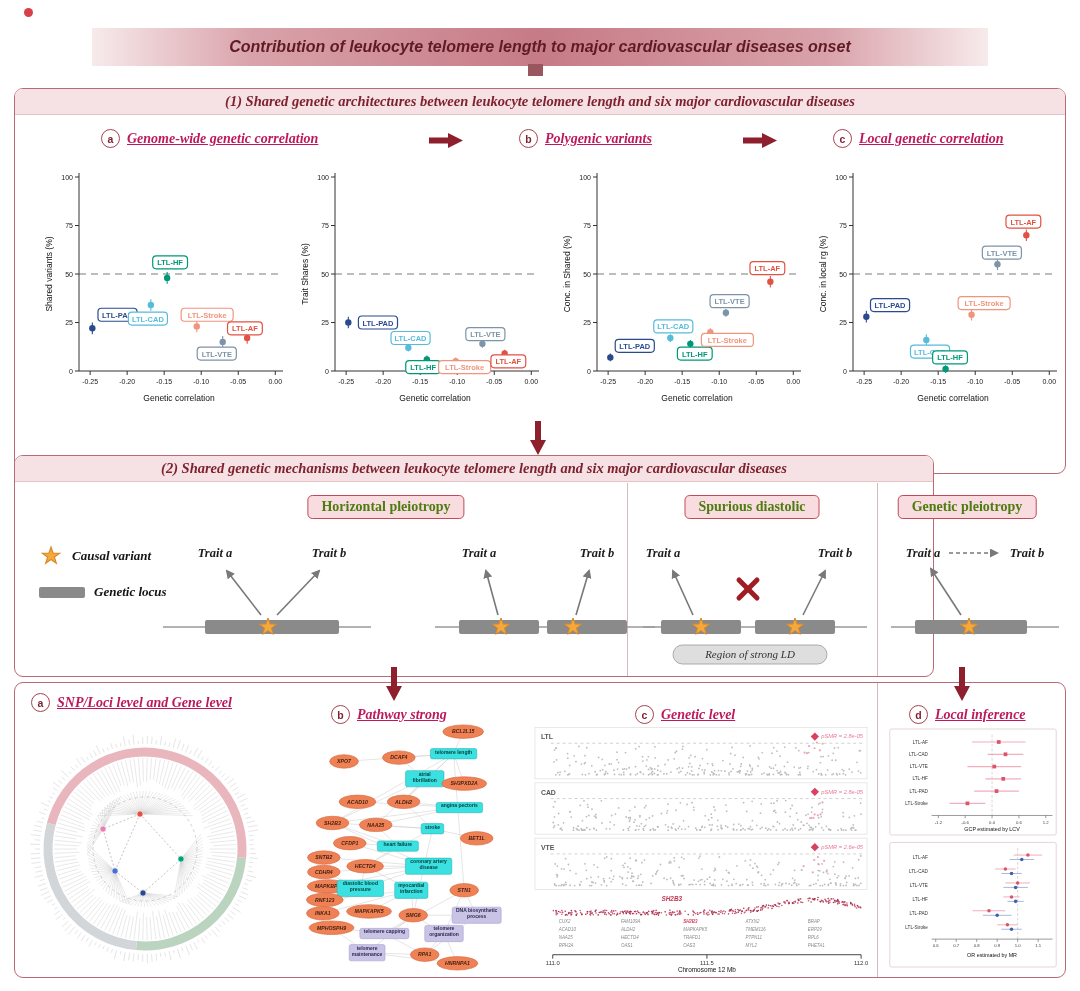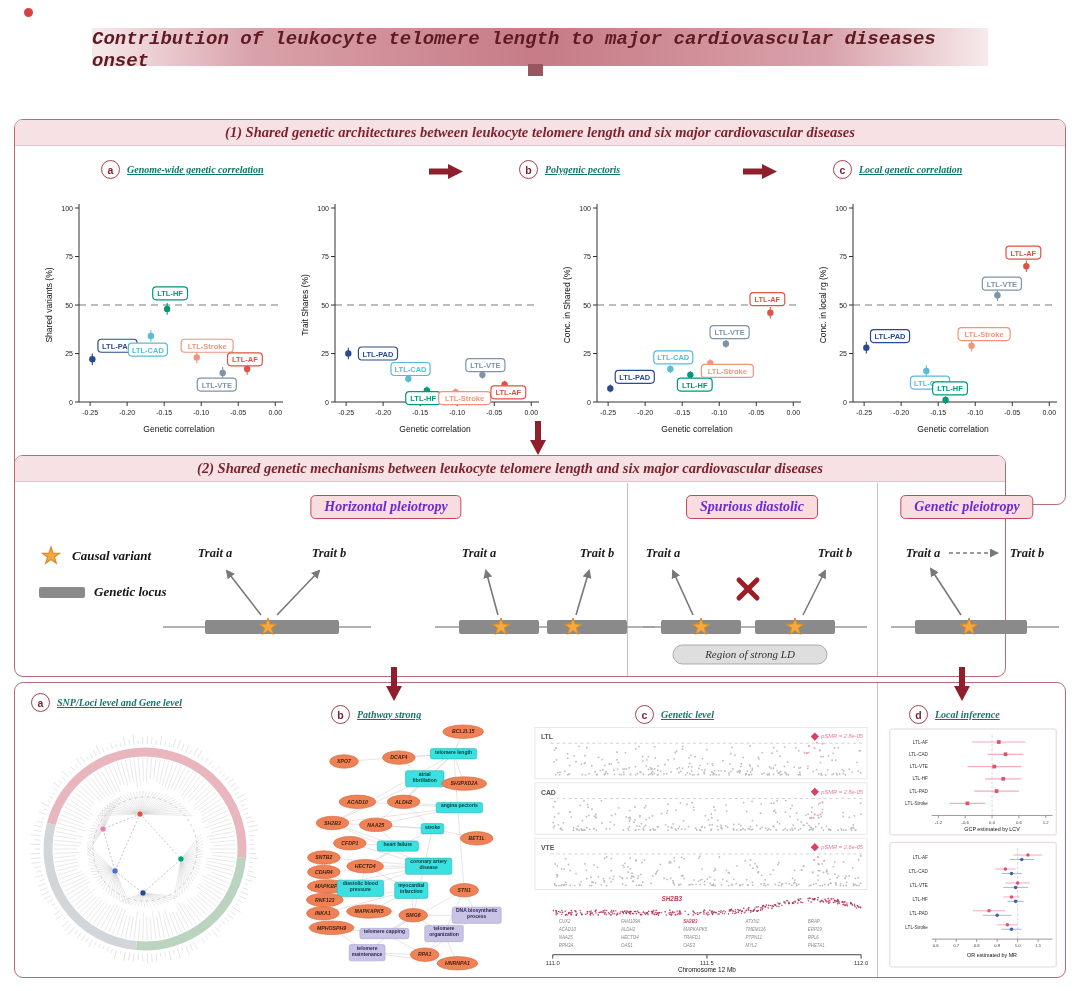--- a/index.html
+++ b/index.html
@@ -1,42 +1,42 @@
 <!DOCTYPE html>
 <html><head>
 <meta charset="utf-8">
 <style>
   html,body{margin:0;padding:0;}
   body{width:1080px;height:991px;background:#fff;font-family:"Liberation Sans",sans-serif;position:relative;overflow:hidden;}
   .page{position:absolute;inset:0;}
   svg{overflow:visible;}
   svg text{font-family:"Liberation Sans",sans-serif;}
   .red-dot{position:absolute;left:24px;top:8px;width:9px;height:9px;border-radius:50%;background:#d5404a;}
-  .banner{position:absolute;left:92px;top:28px;width:896px;height:38px;display:flex;align-items:flex-start;justify-content:center;
+  .banner{position:absolute;left:92px;top:28px;width:896px;height:38px;display:flex;align-items:center;justify-content:center;
     background:linear-gradient(90deg,#f7eaeb 0%,#d9a2aa 18%,#c67b86 50%,#d9a2aa 82%,#f7eaeb 100%);
-    font-family:Liberation Mono, monospace;font-style:italic;font-weight:bold;font-size:19px;color:#5f1b24;}
+    font-family:Liberation Sans, sans-serif;font-style:italic;font-weight:bold;font-size:16px;color:#5f1b24;}
   .banner-tab{position:absolute;left:528px;top:64px;width:15px;height:12px;background:#9a565e;}
   .box{position:absolute;border:1.6px solid #b96a75;border-radius:9px;background:#fff;box-sizing:border-box;}
-  #box1{left:14px;top:88px;width:1052px;height:386px;margin-top:31px;}
-  #box2{left:14px;top:455px;width:992px;height:222px;}
+  #box1{left:14px;top:88px;width:1052px;height:386px;}
+  #box2{left:14px;top:455px;width:920px;height:222px;}
   #box3{left:14px;top:682px;width:1052px;height:296px;}
   .box-header{background:#f6e2e5;border-bottom:1px solid #e3c3c8;border-radius:7px 7px 0 0;text-align:center;
     font-family:"Liberation Serif",serif;font-style:italic;font-weight:bold;font-size:14.5px;color:#7d222e;padding:4px 0;}
   .ctag{display:inline-flex;align-items:center;justify-content:center;width:17px;height:17px;border-radius:50%;
     border:1.4px solid #a8424e;background:#fff;color:#7d222e;font-size:10.5px;font-weight:bold;flex:none;}
-  .ptitle{font-family:"Liberation Serif",serif;font-weight:bold;font-style:italic;font-size:10px;color:#0f766e;
+  .ptitle{font-family:"Liberation Serif",serif;font-weight:bold;font-style:italic;font-size:14px;color:#be185d;
     text-decoration:underline;white-space:nowrap;}
   .phead{position:absolute;display:flex;align-items:center;gap:7px;}
   .r-arrow,.dn-arrow{position:absolute;z-index:4;}
   .arch-plot{position:absolute;}
   .sec2-body{position:absolute;left:0;top:27px;right:0;bottom:0;}
   .vdiv{position:absolute;top:0;bottom:0;width:1.2px;background:#d9b9be;}
   .mech-title{position:absolute;top:12px;transform:translateX(-50%);background:#f8dce0;border:1.4px solid #c24a57;
-    border-radius:5px;padding:3px 13px;font-family:"Liberation Serif",serif;font-weight:bold;font-style:italic;
-    font-size:14px;color:#6d28d9;white-space:nowrap;z-index:2;}
+    border-radius:5px;padding:3px 13px;font-family:"Liberation Serif",serif;font-weight:bold;
+    font-size:14px;color:#4d7c0f;white-space:nowrap;z-index:2;}
   .leg-row{position:absolute;left:24px;display:flex;align-items:center;gap:9px;font-family:"Liberation Serif",serif;
     font-weight:bold;font-style:italic;font-size:13px;color:#141414;}
   .locus-swatch{width:46px;height:11px;background:#8a8a8a;border-radius:2px;}
   #mech-svg{position:absolute;left:0;top:58px;}
   .trait-t{font-family:"Liberation Serif",serif;font-weight:bold;font-style:italic;font-size:12.5px;fill:#1c1c1c;}
   .pill-t{font-family:"Liberation Serif",serif;font-style:italic;font-size:11px;fill:#333;}
   .bp-svg{position:absolute;}
   #circ-svg{left:12px;top:42px;}
   #net-svg{left:288px;top:40px;}
   #prot-svg{left:518px;top:40px;}
@@ -69,21 +69,21 @@
 
     <div class="phead" style="left:86px;top:40px">
       <span class="ctag">a</span>
       <span class="ptitle">Genome-wide genetic correlation</span>
     </div>
     <svg class="r-arrow" style="left:414px;top:44px" width="34" height="15" viewBox="0 0 34 15">
       <path d="M0,4.5 L19,4.5 L19,0 L34,7.5 L19,15 L19,10.5 L0,10.5 Z" fill="#8e1f2c"></path>
     </svg>
     <div class="phead" style="left:504px;top:40px">
       <span class="ctag">b</span>
-      <span class="ptitle">Polygenic pectoris</span>
+      <span class="ptitle">Polygenic variants</span>
     </div>
     <svg class="r-arrow" style="left:728px;top:44px" width="34" height="15" viewBox="0 0 34 15">
       <path d="M0,4.5 L19,4.5 L19,0 L34,7.5 L19,15 L19,10.5 L0,10.5 Z" fill="#8e1f2c"></path>
     </svg>
     <div class="phead" style="left:818px;top:40px">
       <span class="ctag">c</span>
       <span class="ptitle">Local genetic correlation</span>
     </div>
 
     <svg class="arch-plot" style="left:26px;top:74px" width="246" height="248" viewBox="0 0 246 248">

